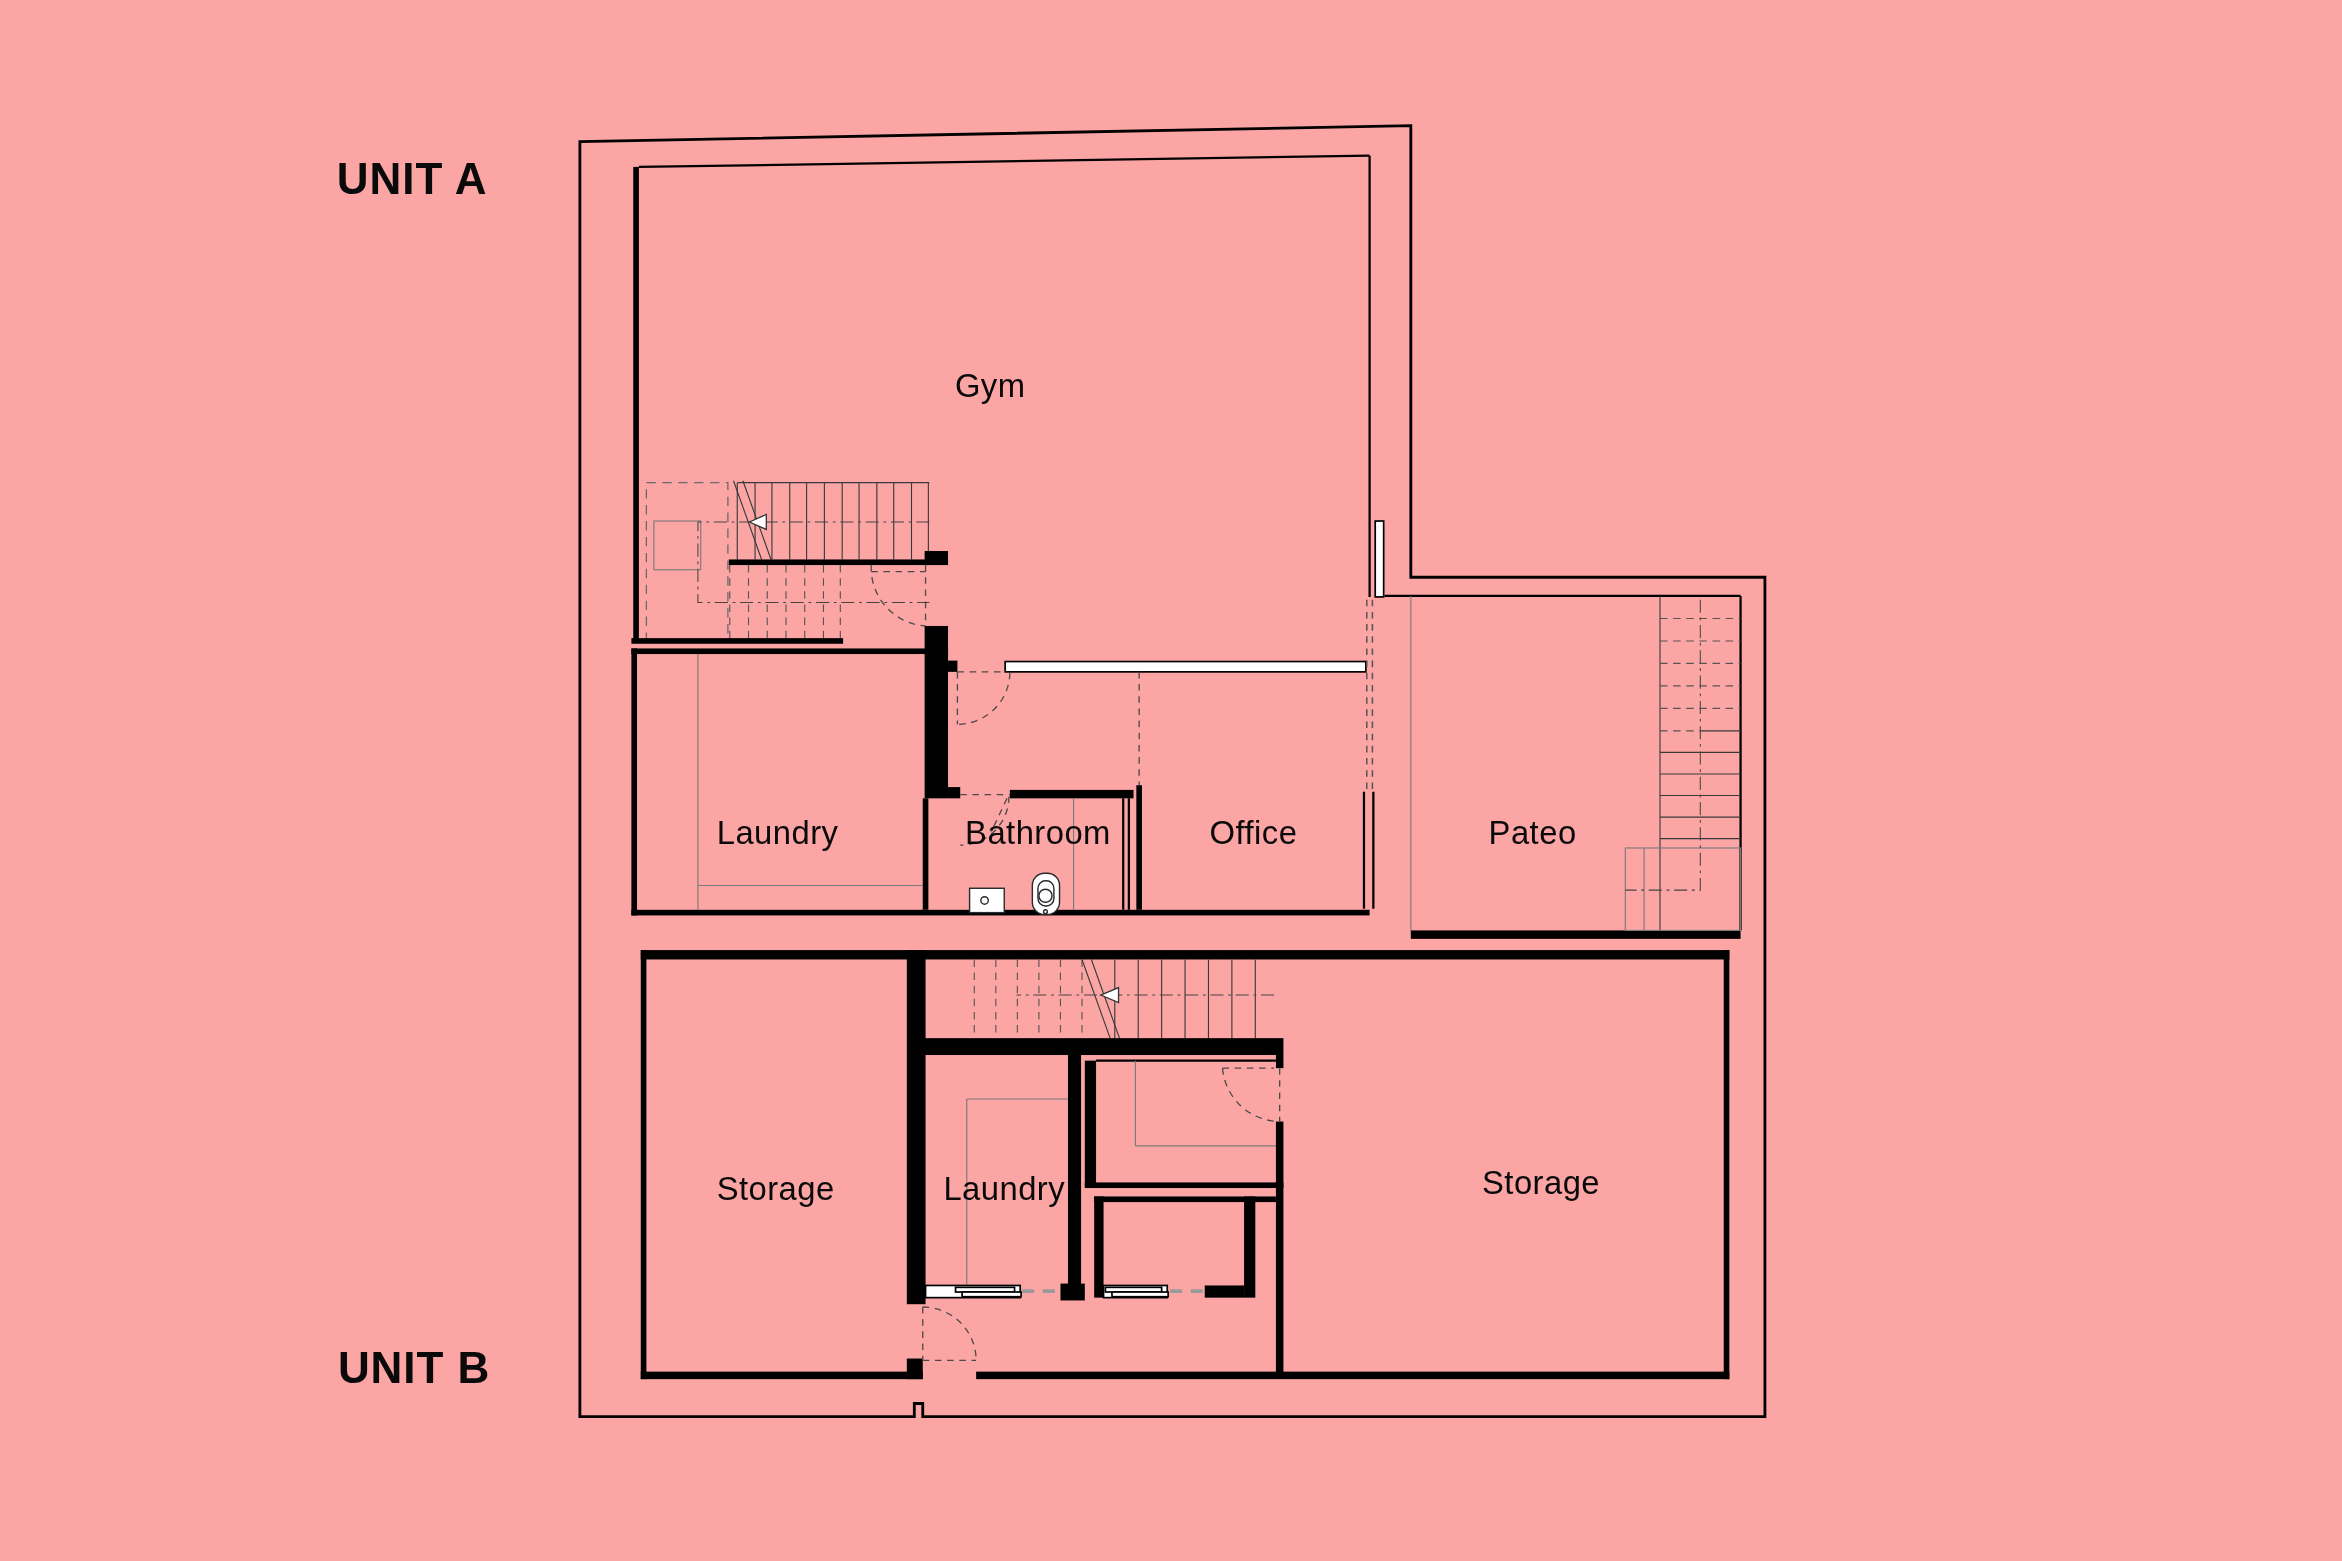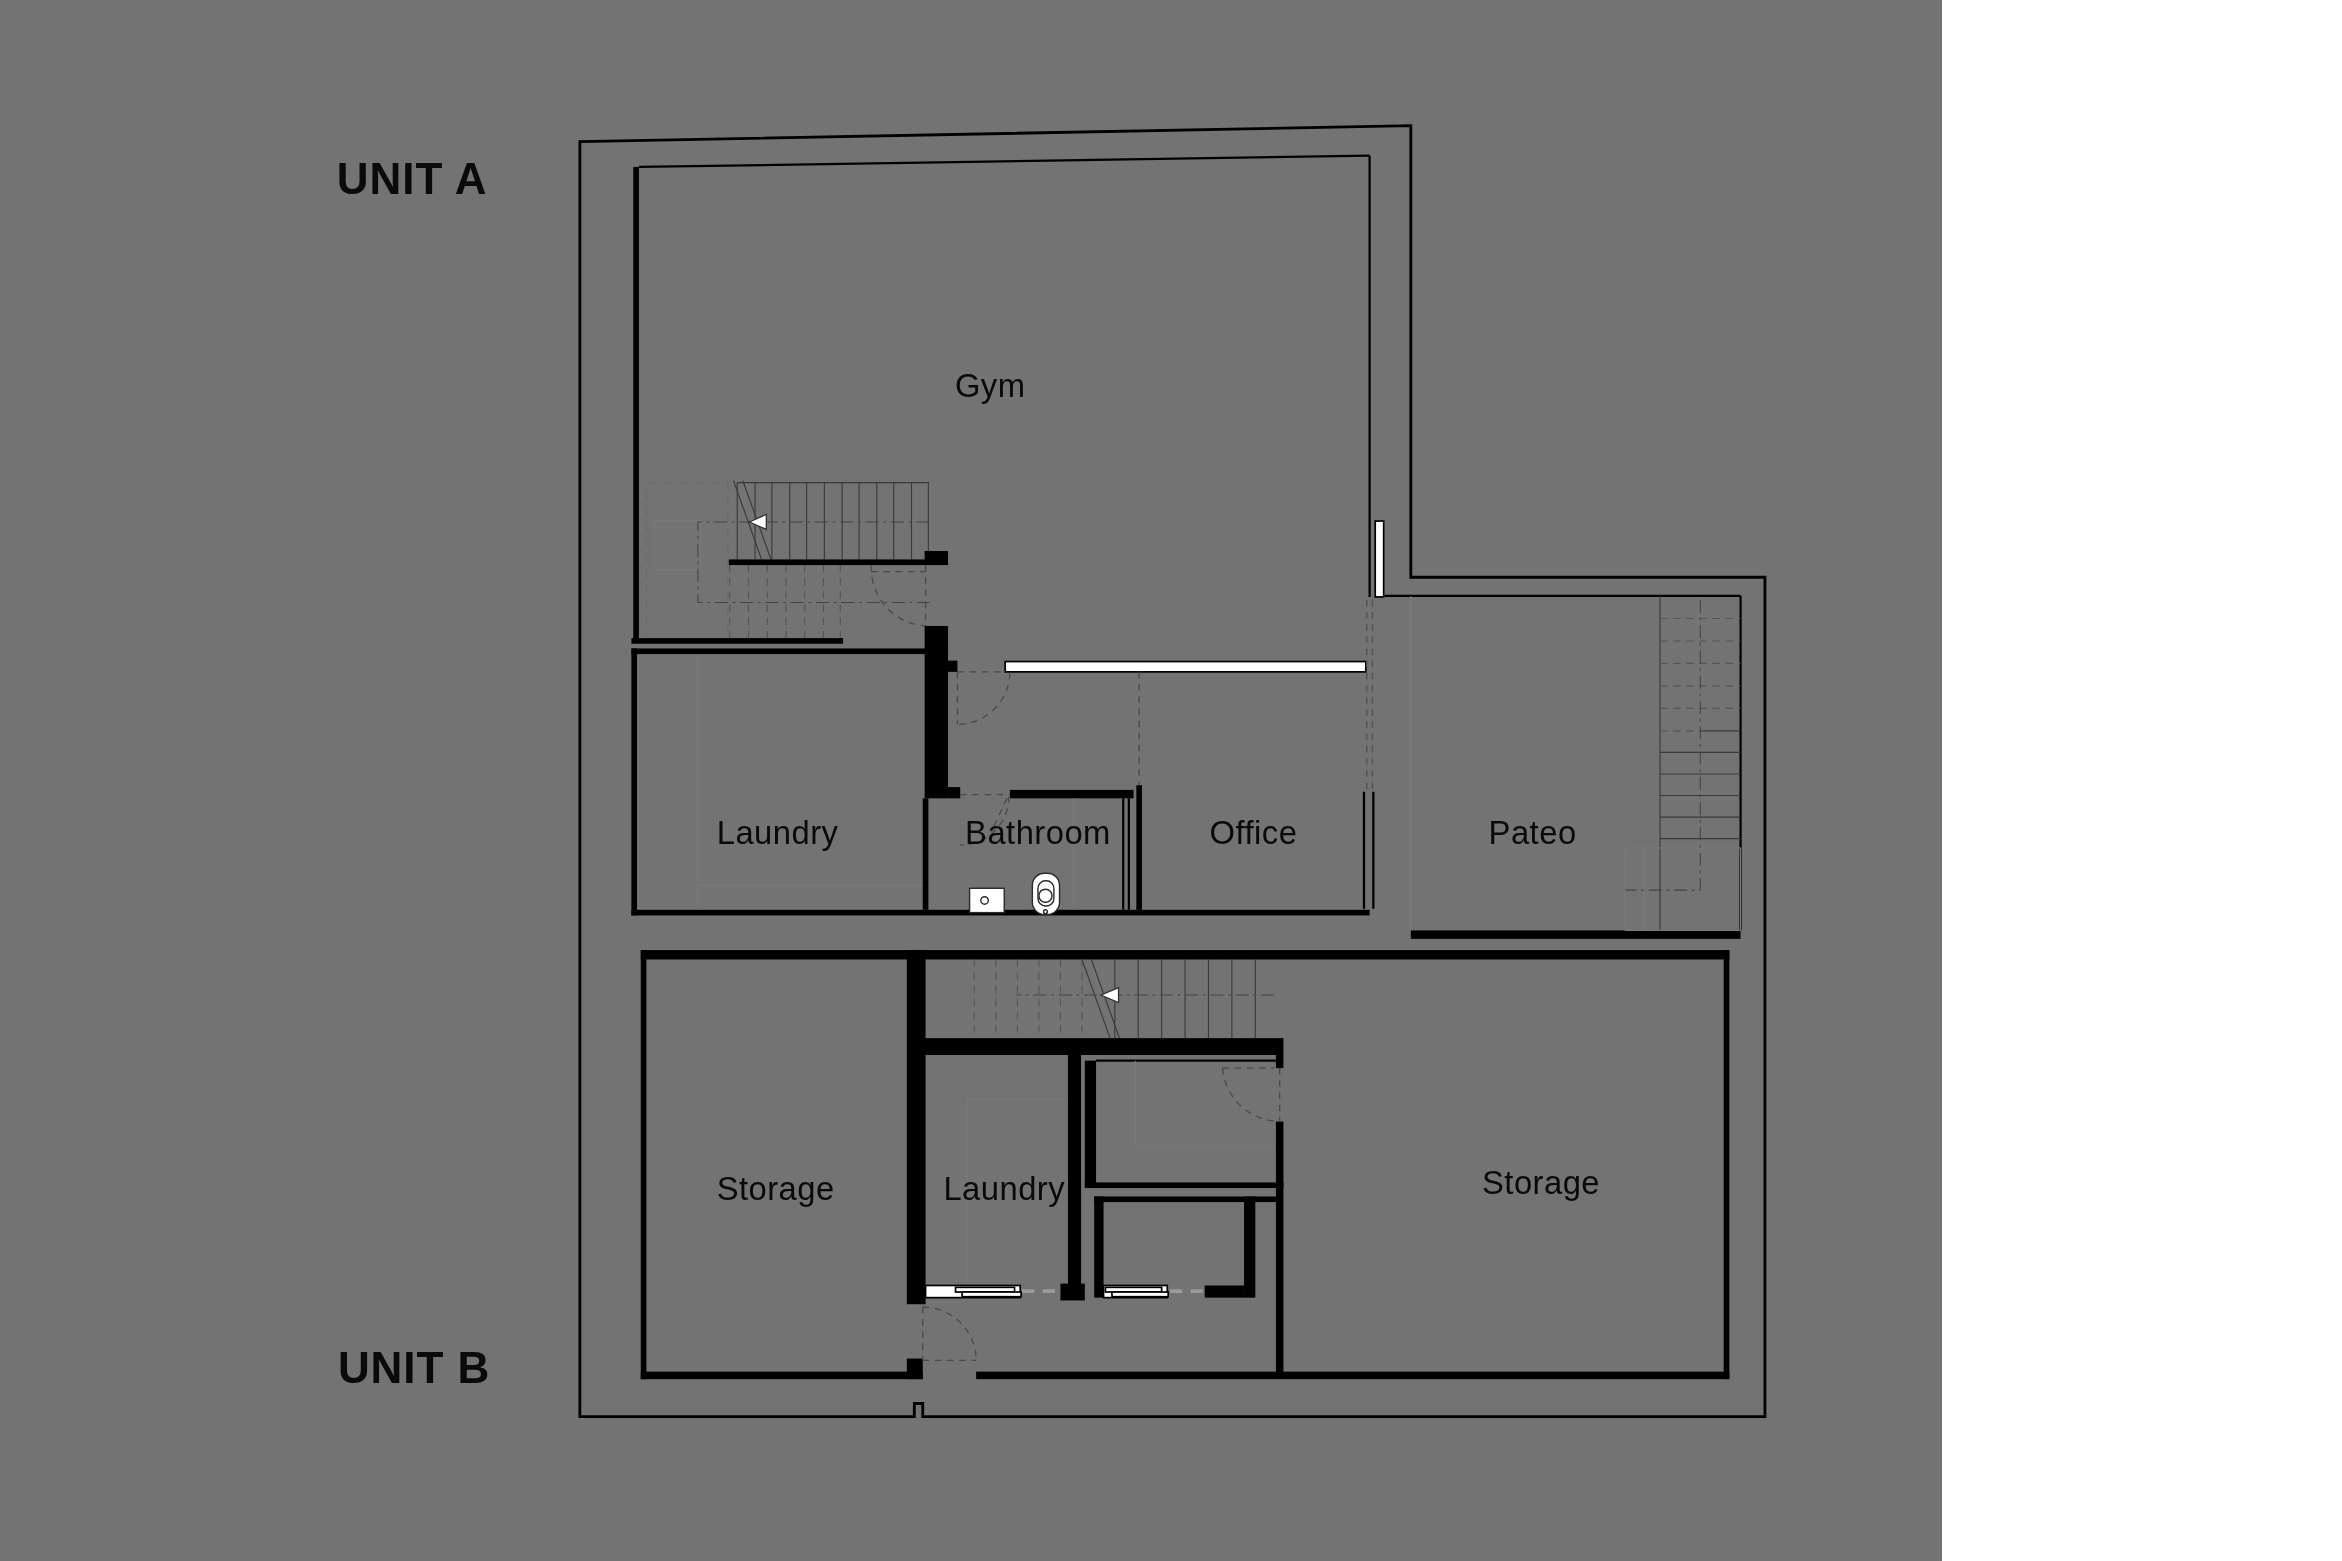--- a/index.html
+++ b/index.html
@@ -1,16 +1,16 @@
 <!DOCTYPE html>
 <html style="font-size:15px"><head>
 <meta charset="utf-8">
 <style>
   html,body{margin:0;padding:0;background:#ffffff;}
-  .canvas{width:1942px;height:1562px;background:#737373;position:relative;overflow:hidden;text-align:right;}
+  .canvas{width:2342px;height:1562px;background:#fca5a5;position:relative;overflow:hidden;text-align:right;}
   svg{display:block;}
   text{font-family:"Liberation Sans","DejaVu Sans",sans-serif;fill:#0a0a0a;}
   .room-label{font-size:35px;font-weight:400;letter-spacing:.5px;}
   .unit-label{font-size:47px;font-weight:600;letter-spacing:1px;}
   .shell{stroke:#000;stroke-width:3;fill:none;}
   .wall2{stroke:#000;stroke-width:2.4;fill:none;}
   .thin{stroke:#7a7a7a;stroke-width:1.2;fill:none;}
   .tread{stroke:#3a3a3a;stroke-width:1.2;fill:none;}
   .treadDash{stroke:#555;stroke-width:1.2;fill:none;stroke-dasharray:8 6;}
   .doorDash{stroke:#4a4a4a;stroke-width:1.4;fill:none;stroke-dasharray:7 6;}

